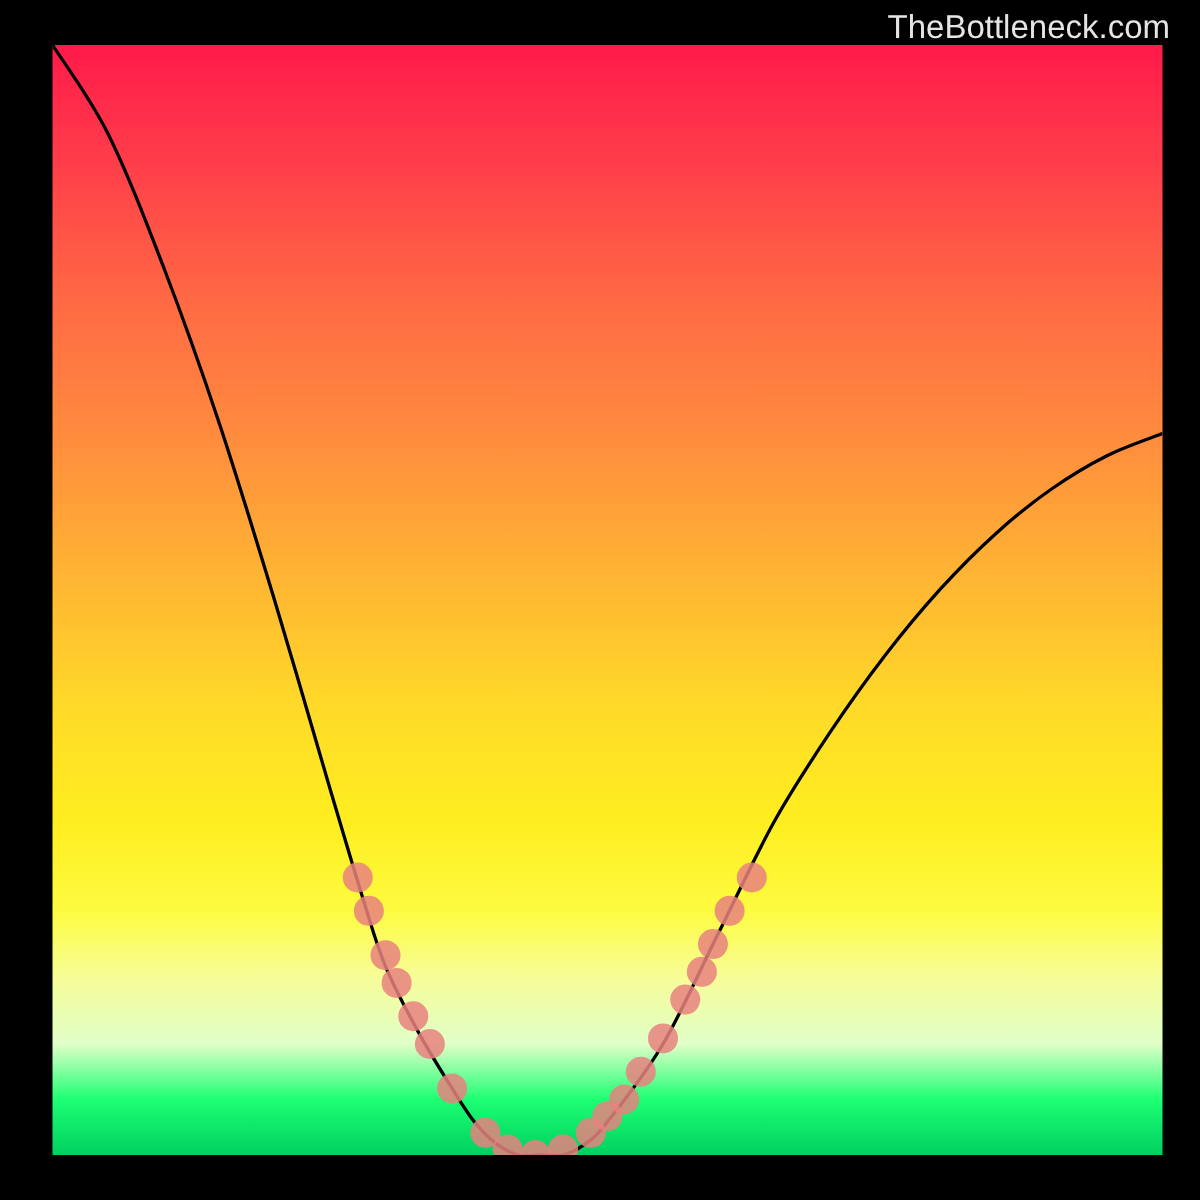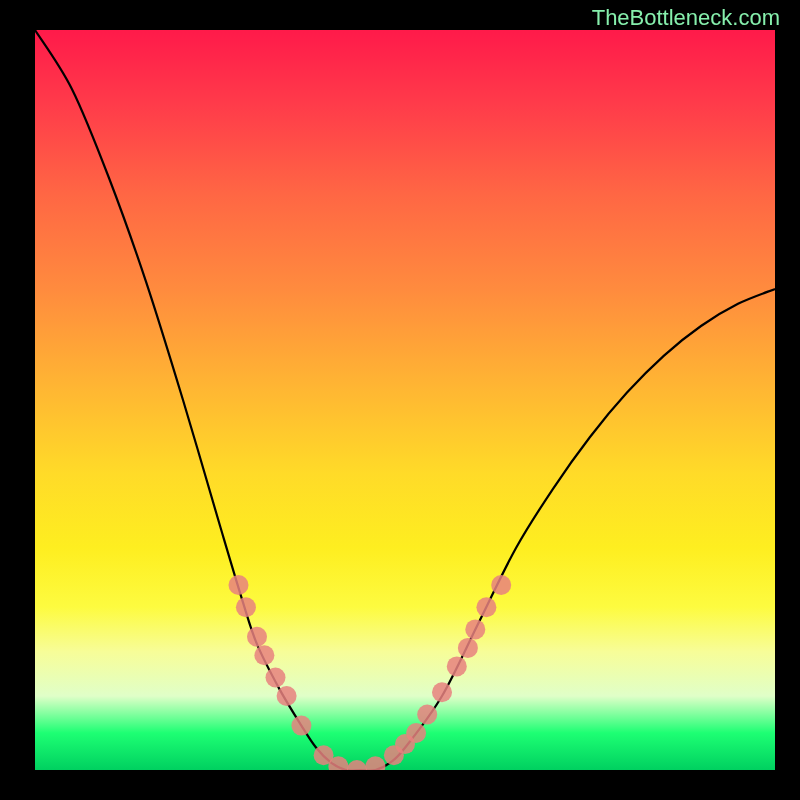--- a/index.html
+++ b/index.html
@@ -29,21 +29,21 @@
       #f7fd98 84%,
       #e0ffc8 90%,
       #1dff73 95%,
       #00d060 100%
     );
   }
   .watermark {
     position: absolute;
     top: 5px;
     right: 20px;
-    color: #86efac;
+    color: #e5e5e5;
     font-size: 22px;
     font-weight: 500;
     z-index: 10;
   }
   svg.curve {
     position: absolute;
     left: 0;
     top: 0;
     width: 100%;
     height: 100%;

